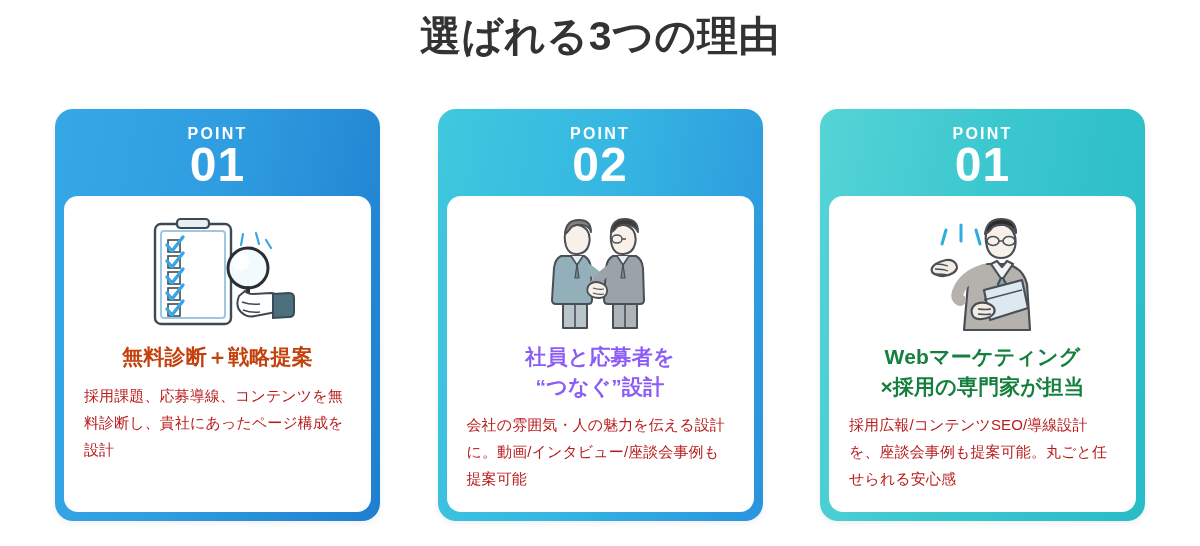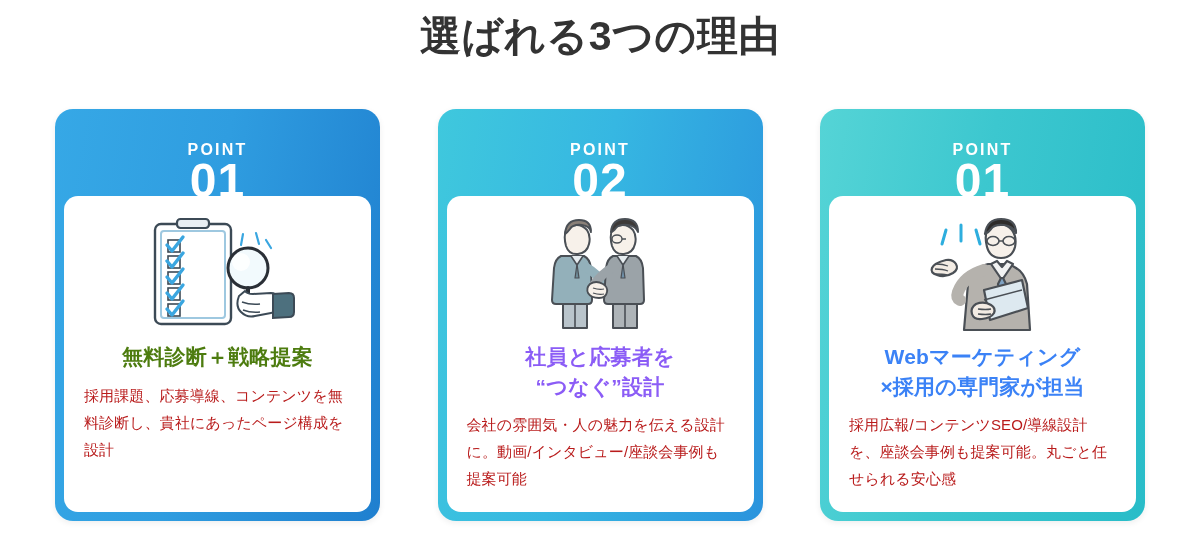--- a/index.html
+++ b/index.html
@@ -60,21 +60,21 @@
   }
   .card.c1 { background: linear-gradient(100deg, #36a8e6 0%, #2f9de0 45%, #1f7fcf 100%); }
   .card.c2 { background: linear-gradient(100deg, #3fc8dd 0%, #36b7e2 45%, #2a93dd 100%); }
   .card.c3 { background: linear-gradient(100deg, #55d4d6 0%, #3cc7cf 45%, #28bcc8 100%); }
 
   .point-block {
     position: relative;
     height: 72px;
     text-align: center;
     color: #ffffff;
-    padding-top: 32px;
+    padding-top: 16px;
     box-sizing: border-box;
   }
   .point-label {
     font-size: 16px;
     font-weight: bold;
     letter-spacing: 2.2px;
     line-height: 18px;
   }
   .point-number {
     font-size: 48px;
@@ -109,23 +109,23 @@
 
   .card-heading {
     font-size: 21px;
     font-weight: bold;
     line-height: 30px;
     text-align: center;
     margin-top: 10px;
     white-space: pre-line;
     letter-spacing: 0.2px;
   }
-  .c1 .card-heading { color: #4d7c0f; }
+  .c1 .card-heading { color: #c2410c; }
   .c2 .card-heading { color: #8b5cf6; }
-  .c3 .card-heading { color: #3b82f6; }
+  .c3 .card-heading { color: #15803d; }
 
   .card-body {
     font-size: 15px;
     line-height: 27px;
     color: #b91c1c;
     text-align: left;
     width: 100%;
     margin-top: 9px;
     letter-spacing: 0.1px;
   }

